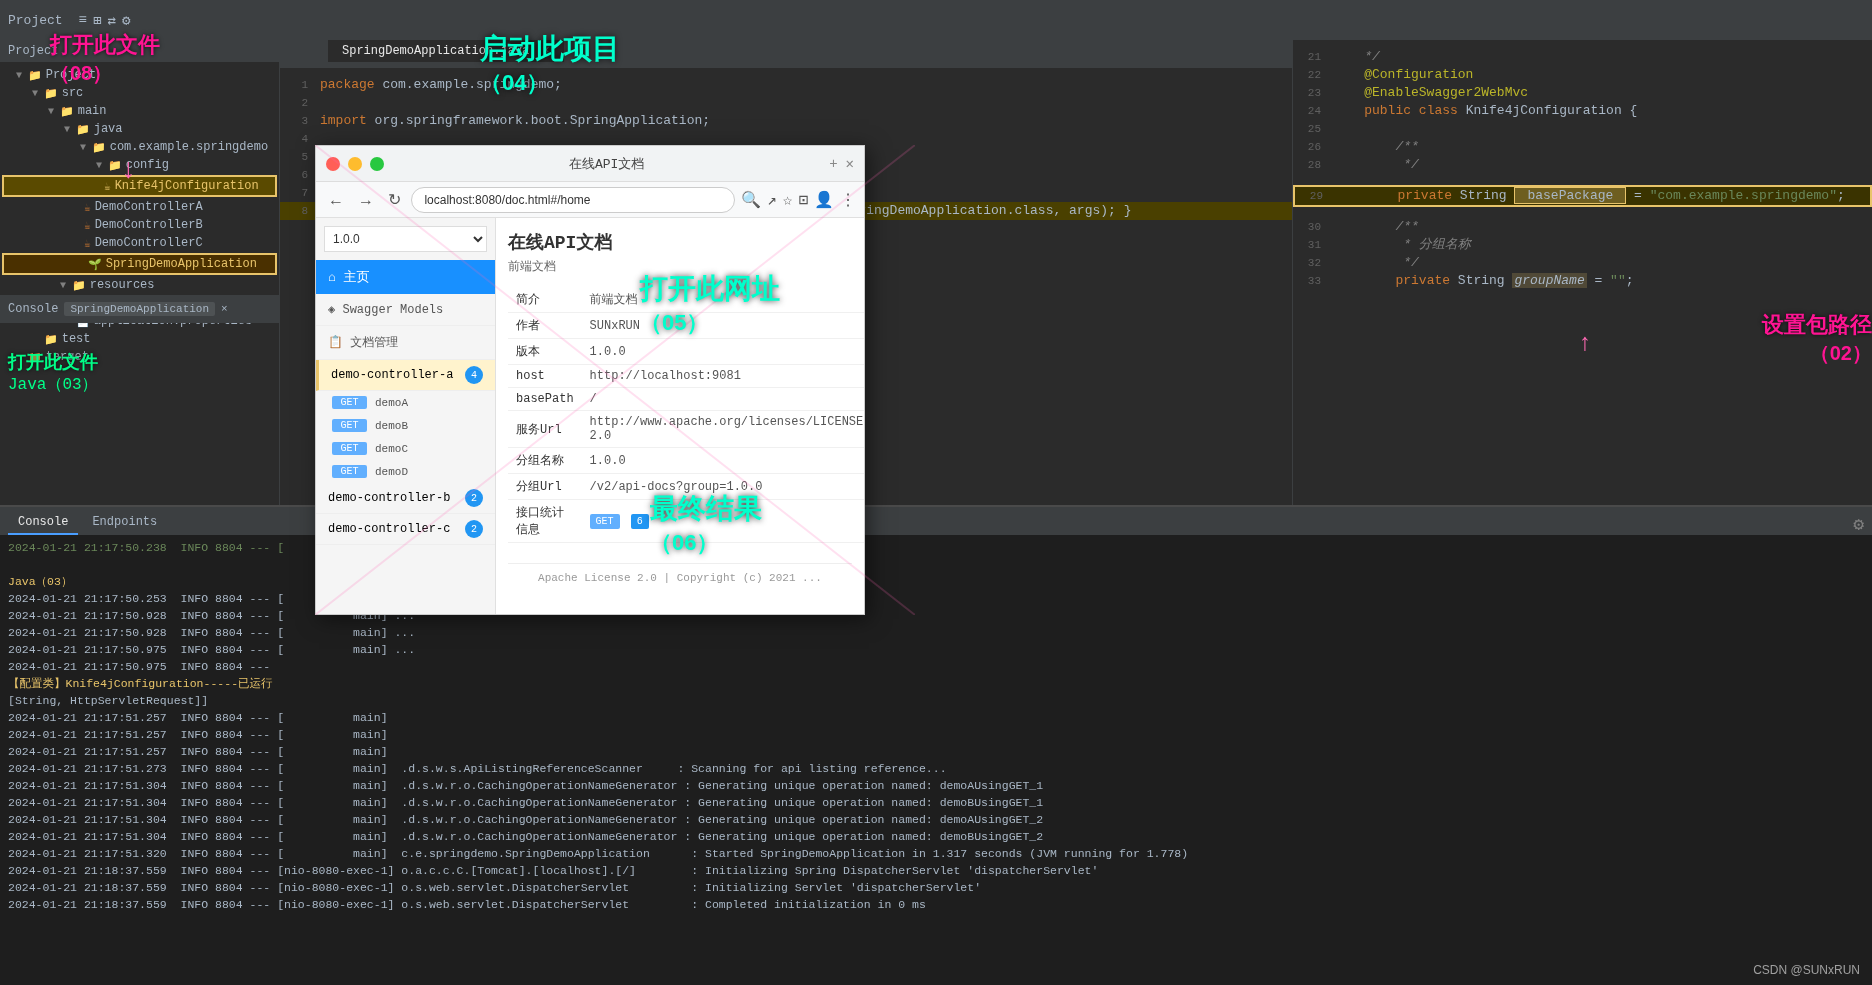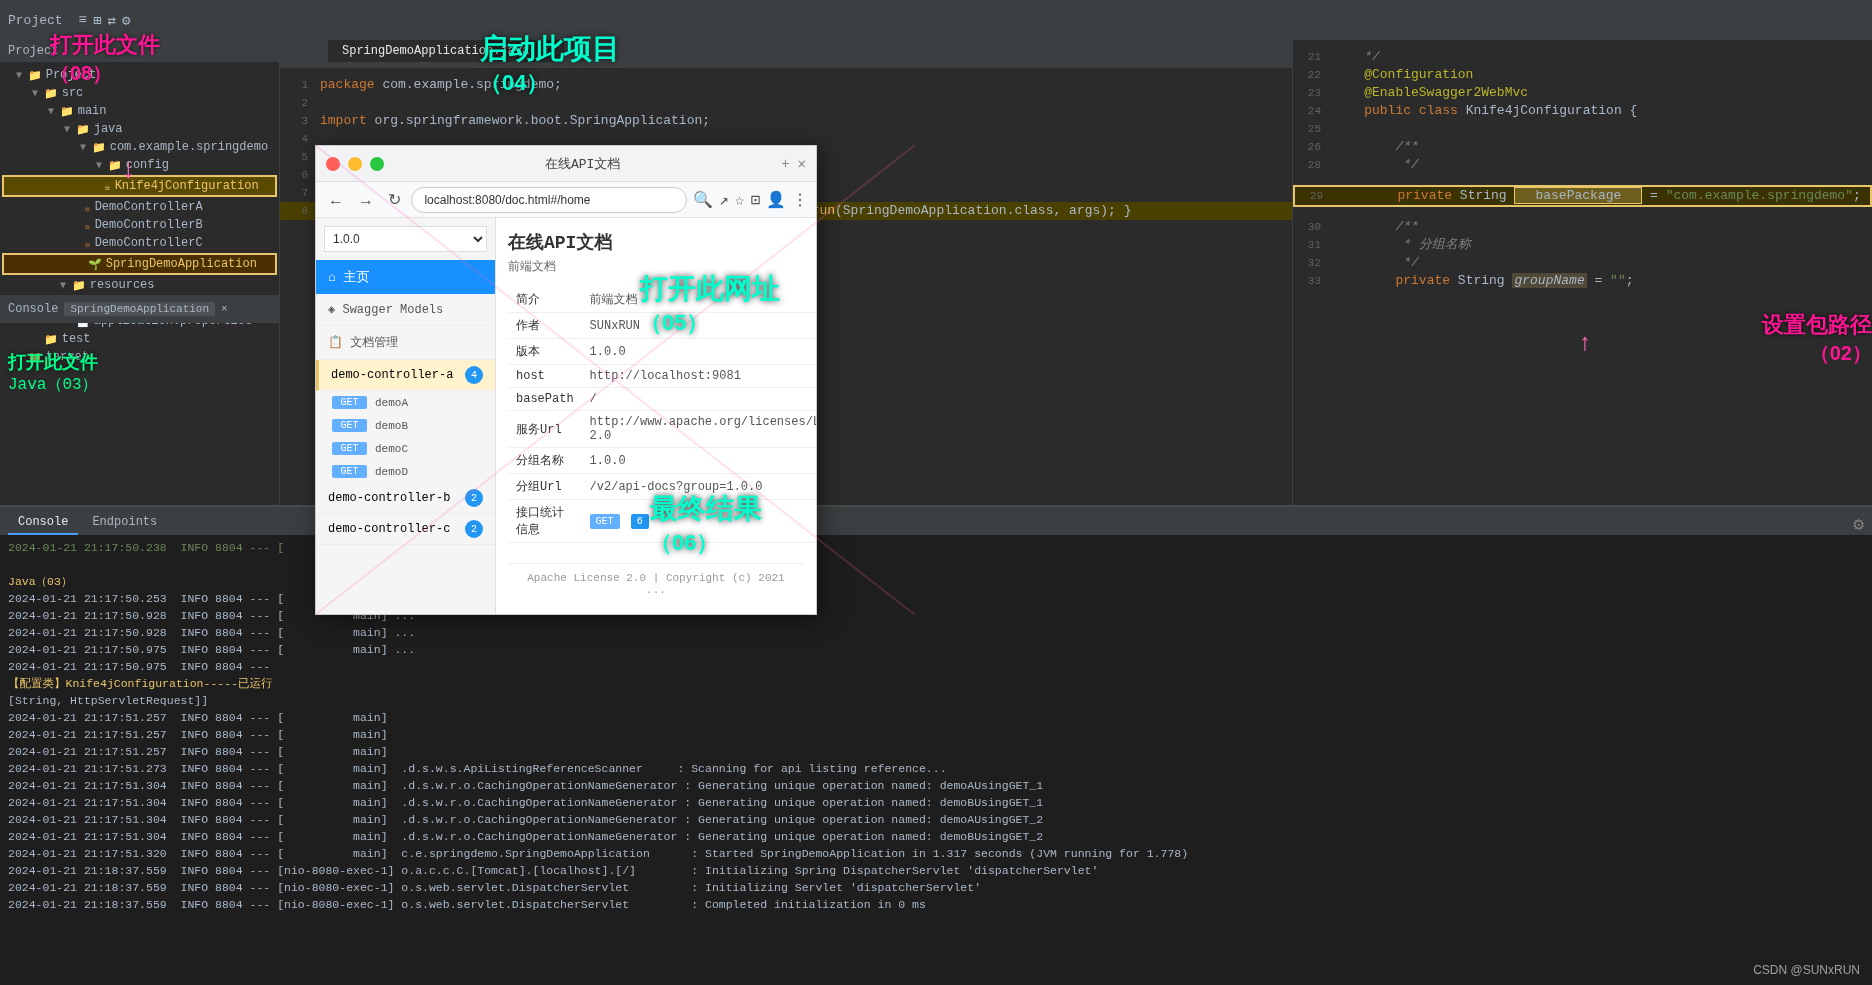--- a/index.html
+++ b/index.html
@@ -203,21 +203,21 @@
       white-space: pre;
     }
     .log-green { color: #6a8759; }
     .log-yellow { color: #e8c46a; }
 
     
     .browser-popup {
       position: absolute;
       top: 145px;
       left: 315px;
-      width: 502px;
+      width: 550px;
       height: 470px;
       background: #fff;
       border: 1px solid #ccc;
       box-shadow: 4px 4px 20px rgba(0,0,0,0.5);
       display: flex;
       flex-direction: column;
       z-index: 100;
     }
     .browser-titlebar {
       background: #f1f3f4;
@@ -637,21 +637,21 @@
         <span class="line-num">26</span>
         <span class="code-text comment">        /**</span>
       </div>
       <div class="code-line">
         <span class="line-num">28</span>
         <span class="code-text comment">         */</span>
       </div>
 
       <div class="code-line" style="background:#3a3300;border:2px solid #e8c46a;margin:11px 0;">
         <span class="line-num">29</span>
-        <span class="code-text">        <span class="kw">private</span> <span class="cls">String</span> <span style="background:rgba(232,196,106,0.3);border:1px solid #e8c46a;padding:0 20px;">basePackage</span> = <span class="str">"com.example.springdemo"</span>;</span>
+        <span class="code-text">        <span class="kw">private</span> <span class="cls">String</span> <span style="background:rgba(232,196,106,0.3);border:1px solid #e8c46a;padding:0 12px;">basePackage</span> = <span class="str">"com.example.springdemo"</span>;</span>
       </div>
       <div class="code-line">
         <span class="line-num">30</span>
         <span class="code-text comment">        /**</span>
       </div>
       <div class="code-line">
         <span class="line-num">31</span>
         <span class="code-text comment">         * 分组名称</span>
       </div>
       <div class="code-line">

